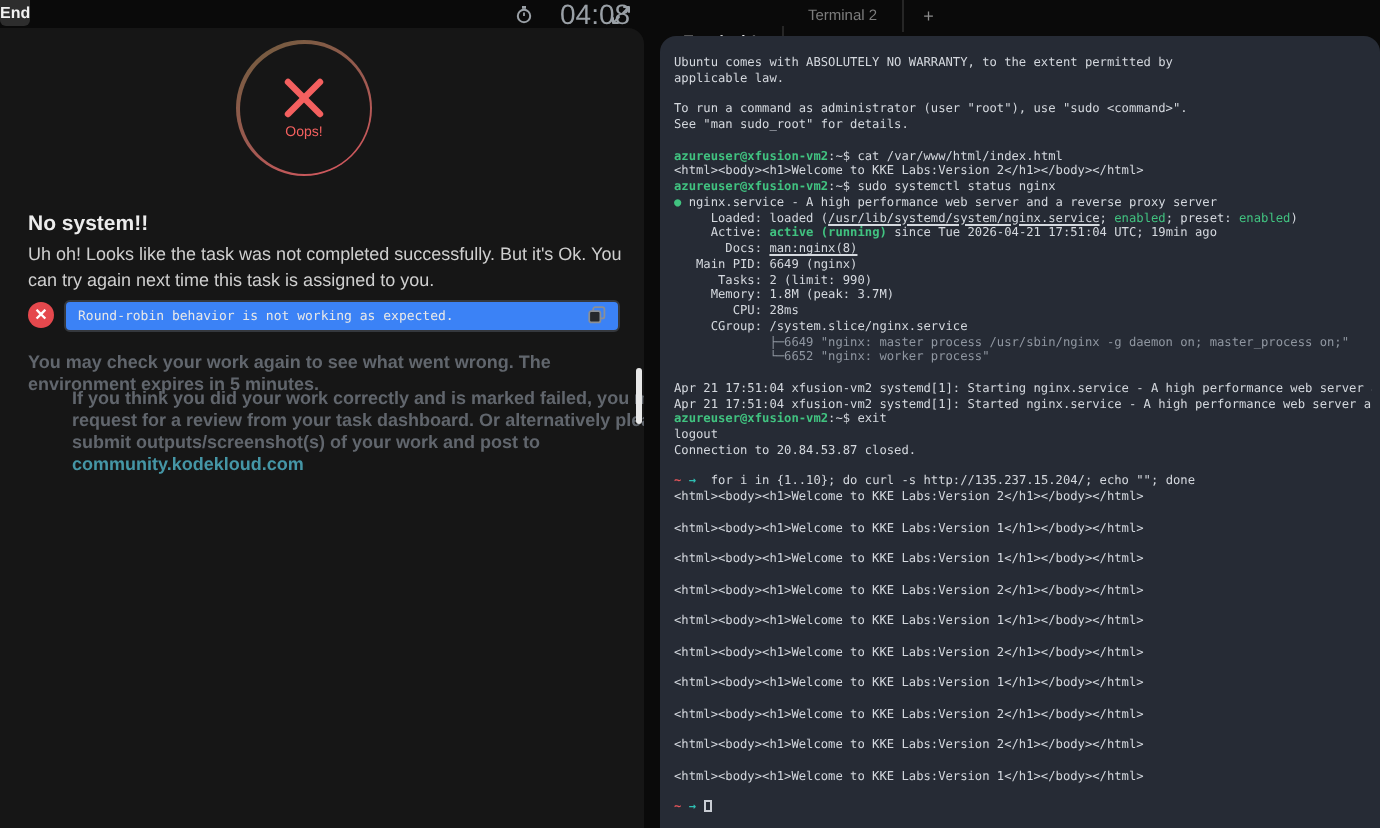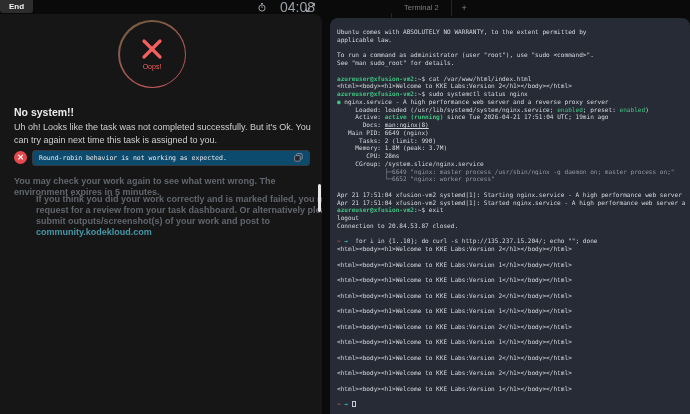--- a/index.html
+++ b/index.html
@@ -1,21 +1,21 @@
 <!DOCTYPE html>
 <html><head>
 <meta charset="utf-8">
 <style>
   * { margin:0; padding:0; box-sizing:border-box; }
   html,body { width:690px; height:414px; background:#0a0a0a; overflow:hidden;
               font-family:"Liberation Sans", sans-serif; }
 
   
   .topbar { position:absolute; left:0; top:0; width:690px; height:14px; background:#0a0a0a; }
-  .end-btn { position:absolute; left:0; top:0; height:13px; padding:0 9px; background:#2d2d2d;
+  .end-btn { position:absolute; left:0; top:0; height:13px; padding:0 0; background:#2d2d2d;
              color:#f2f2f2; font-size:8px; font-weight:bold; line-height:13px;
              border-radius:0 0 3px 3px; cursor:pointer; }
   .timer { position:absolute; left:258px; top:1px; height:12px; display:flex; align-items:center;
            gap:14px; color:#9aa0a6; font-size:14px; }
   .expand { position:absolute; left:305px; top:2px; width:11px; height:11px; cursor:pointer; }
 
   
   .tabbar { position:absolute; left:330px; top:0; right:0; height:16px; display:flex;
             align-items:center; background:#0a0a0a; }
   .tab { font-size:7.5px; color:#7d7d7d; padding:0 12px; height:16px; line-height:16px;
@@ -31,21 +31,21 @@
   .oops-inner { width:100%; height:100%; border-radius:50%; background:#161616;
                 display:flex; flex-direction:column; align-items:center; justify-content:center; }
   .oops-label { color:#f4605f; font-size:7px; margin-top:3px; }
   .h-noworries { position:absolute; left:14px; top:92px; color:#ececec; font-size:10.5px; font-weight:bold; }
   .p-intro { position:absolute; left:14px; top:107px; width:298px; color:#cfcfcf;
              font-size:9px; line-height:13px; }
   .err-row { position:absolute; left:14px; top:135px; width:296px; height:17px;
              display:flex; align-items:center; gap:5px; }
   .err-dot { width:13px; height:13px; border-radius:50%; background:#e5484d; color:#fff;
              font-size:8px; line-height:13px; text-align:center; font-weight:bold; flex:none; }
-  .err-pill { flex:1; height:16px; background:#0c4a6e; border:1px solid #35383d; border-radius:3px;
+  .err-pill { flex:1; height:16px; background:#3b82f6; border:1px solid #35383d; border-radius:3px;
               display:flex; align-items:center; padding:0 6px; }
   .err-text { flex:1; color:#e8e8e8; font-family:"DejaVu Sans Mono", monospace; font-size:6.5px;
               white-space:nowrap; overflow:hidden; }
   .copy-btn { width:9px; height:9px; flex:none; cursor:pointer; }
   .p-dim { color:#61666d; font-size:9px; line-height:11px;font-weight:bold; }
   .p-check { position:absolute; left:14px; top:162px; width:300px; }
   .p-review { position:absolute; left:12px; top:180px; width:300px;margin-left:24px; }
   .klink { color:#4596a6; text-decoration:none; cursor:pointer; }
   .p-results { position:absolute; left:14px; top:228px; width:300px; color:#d6d6d6;
                font-size:9px; line-height:12px; }

